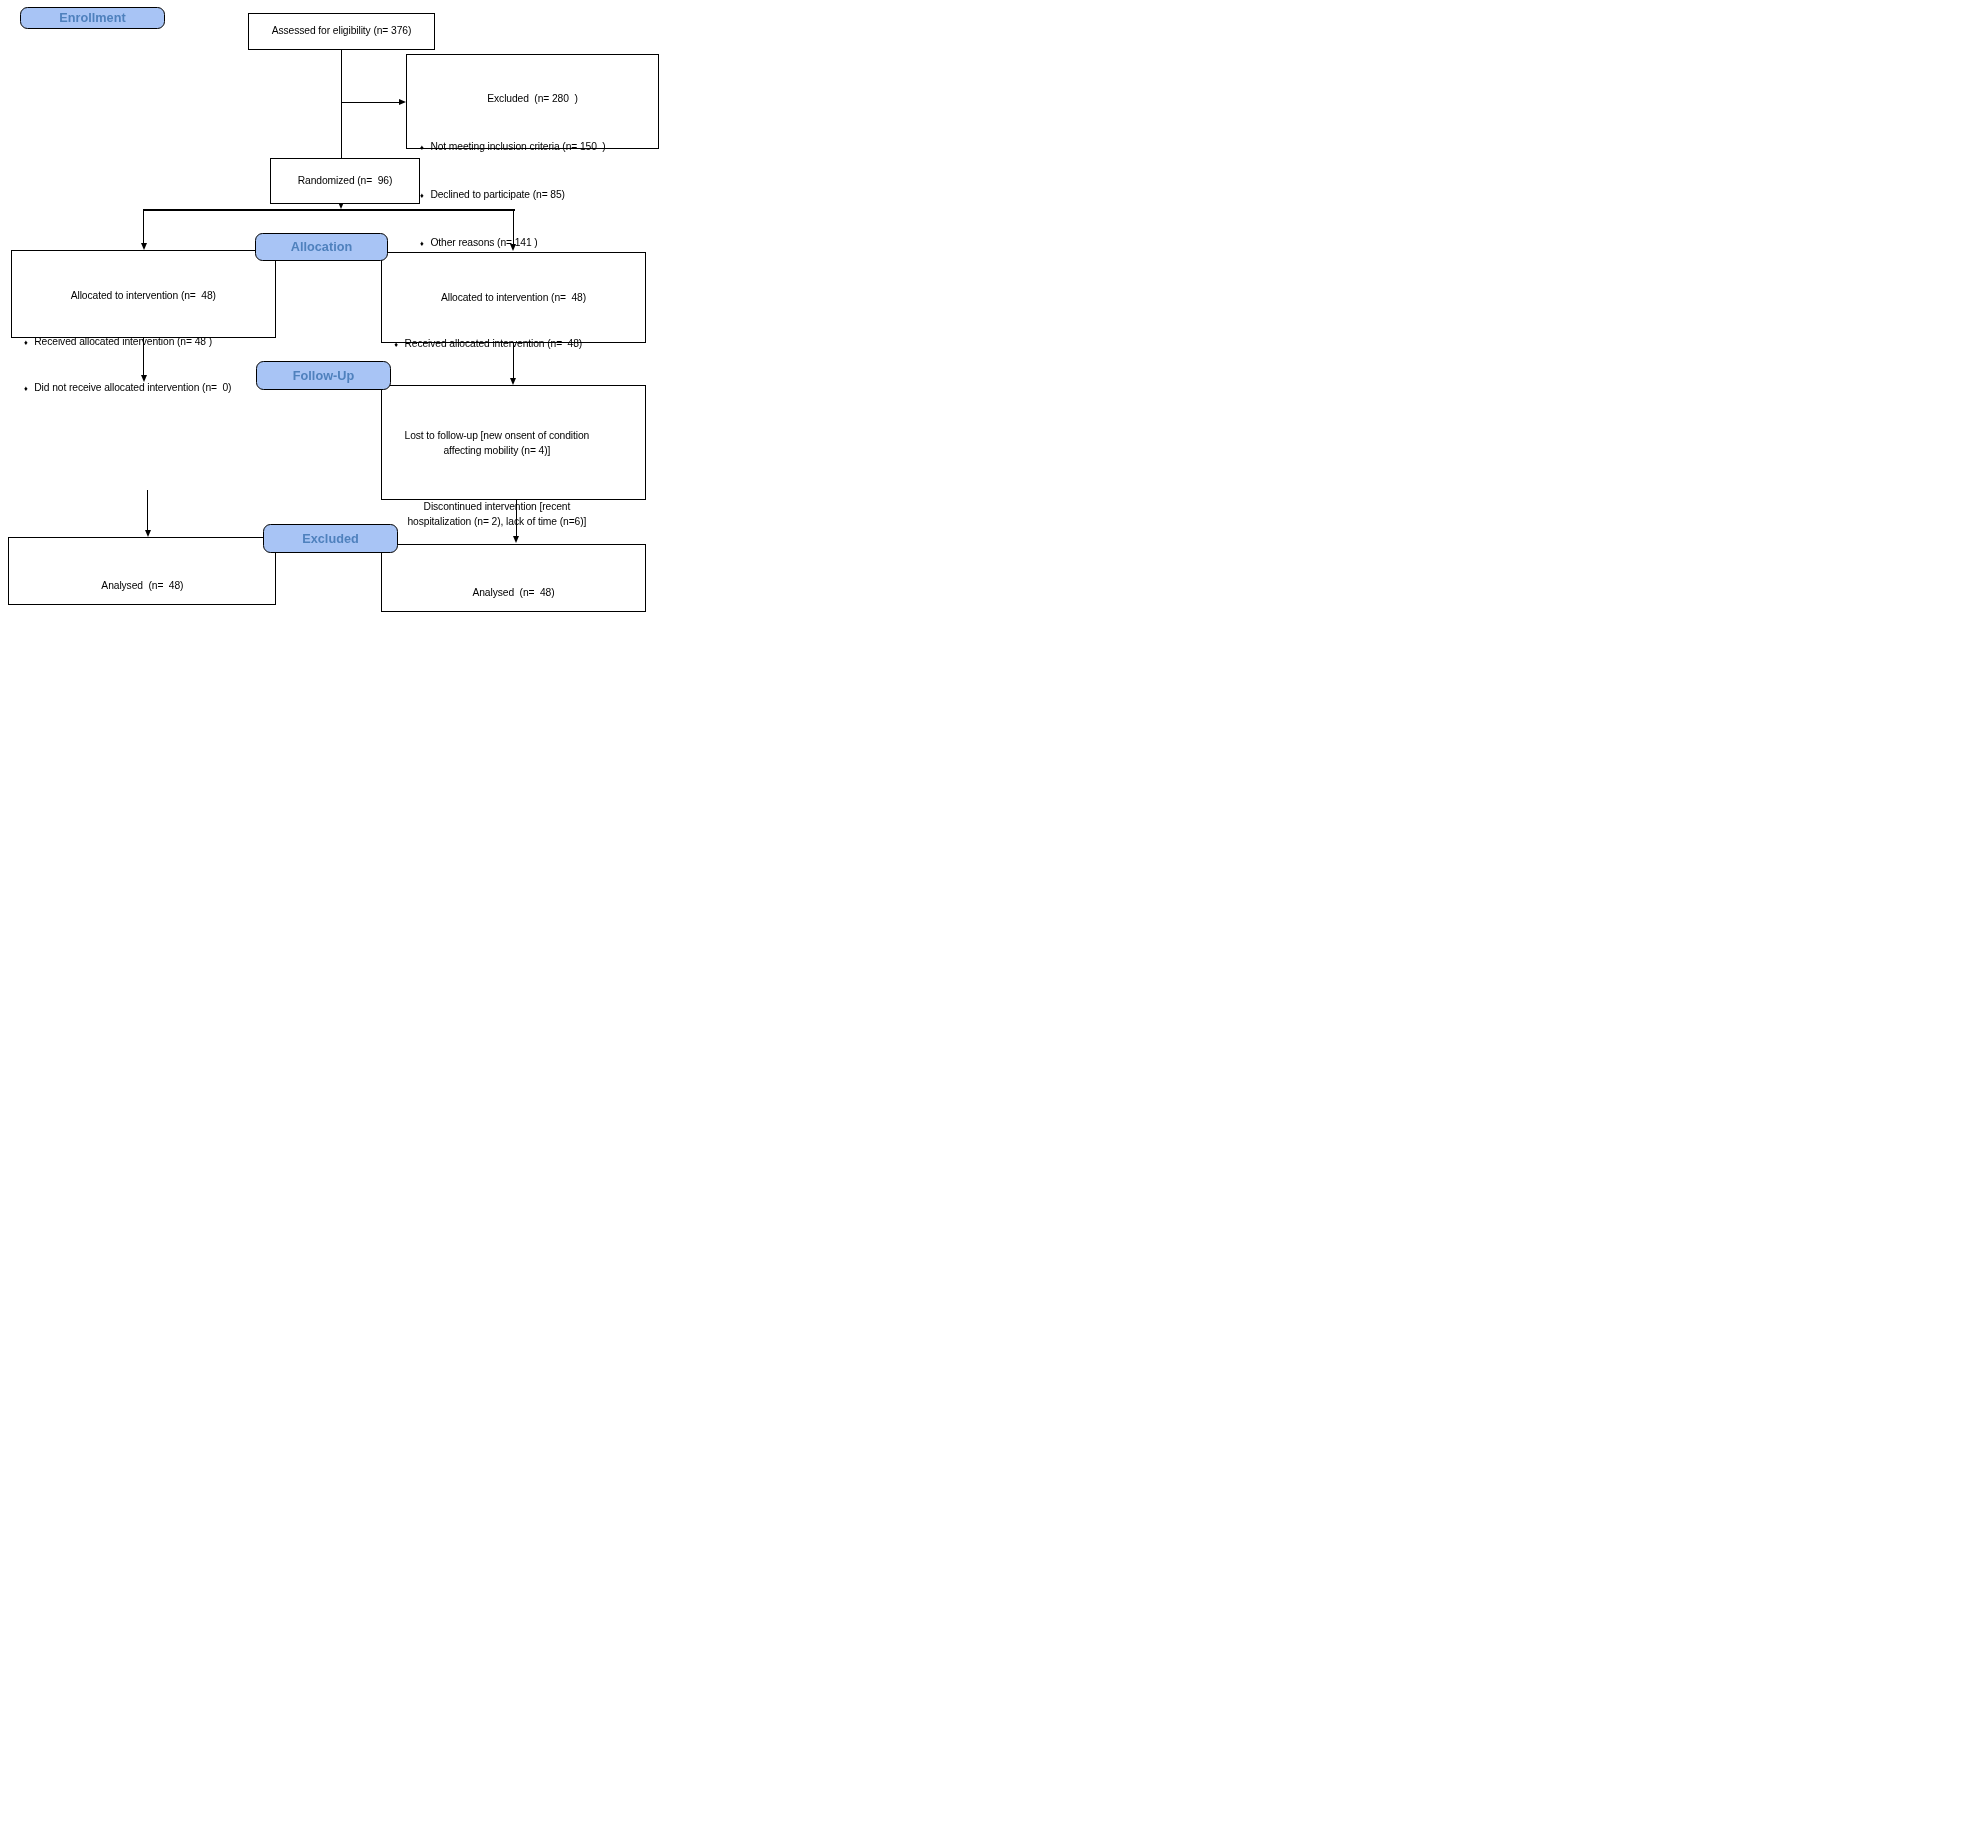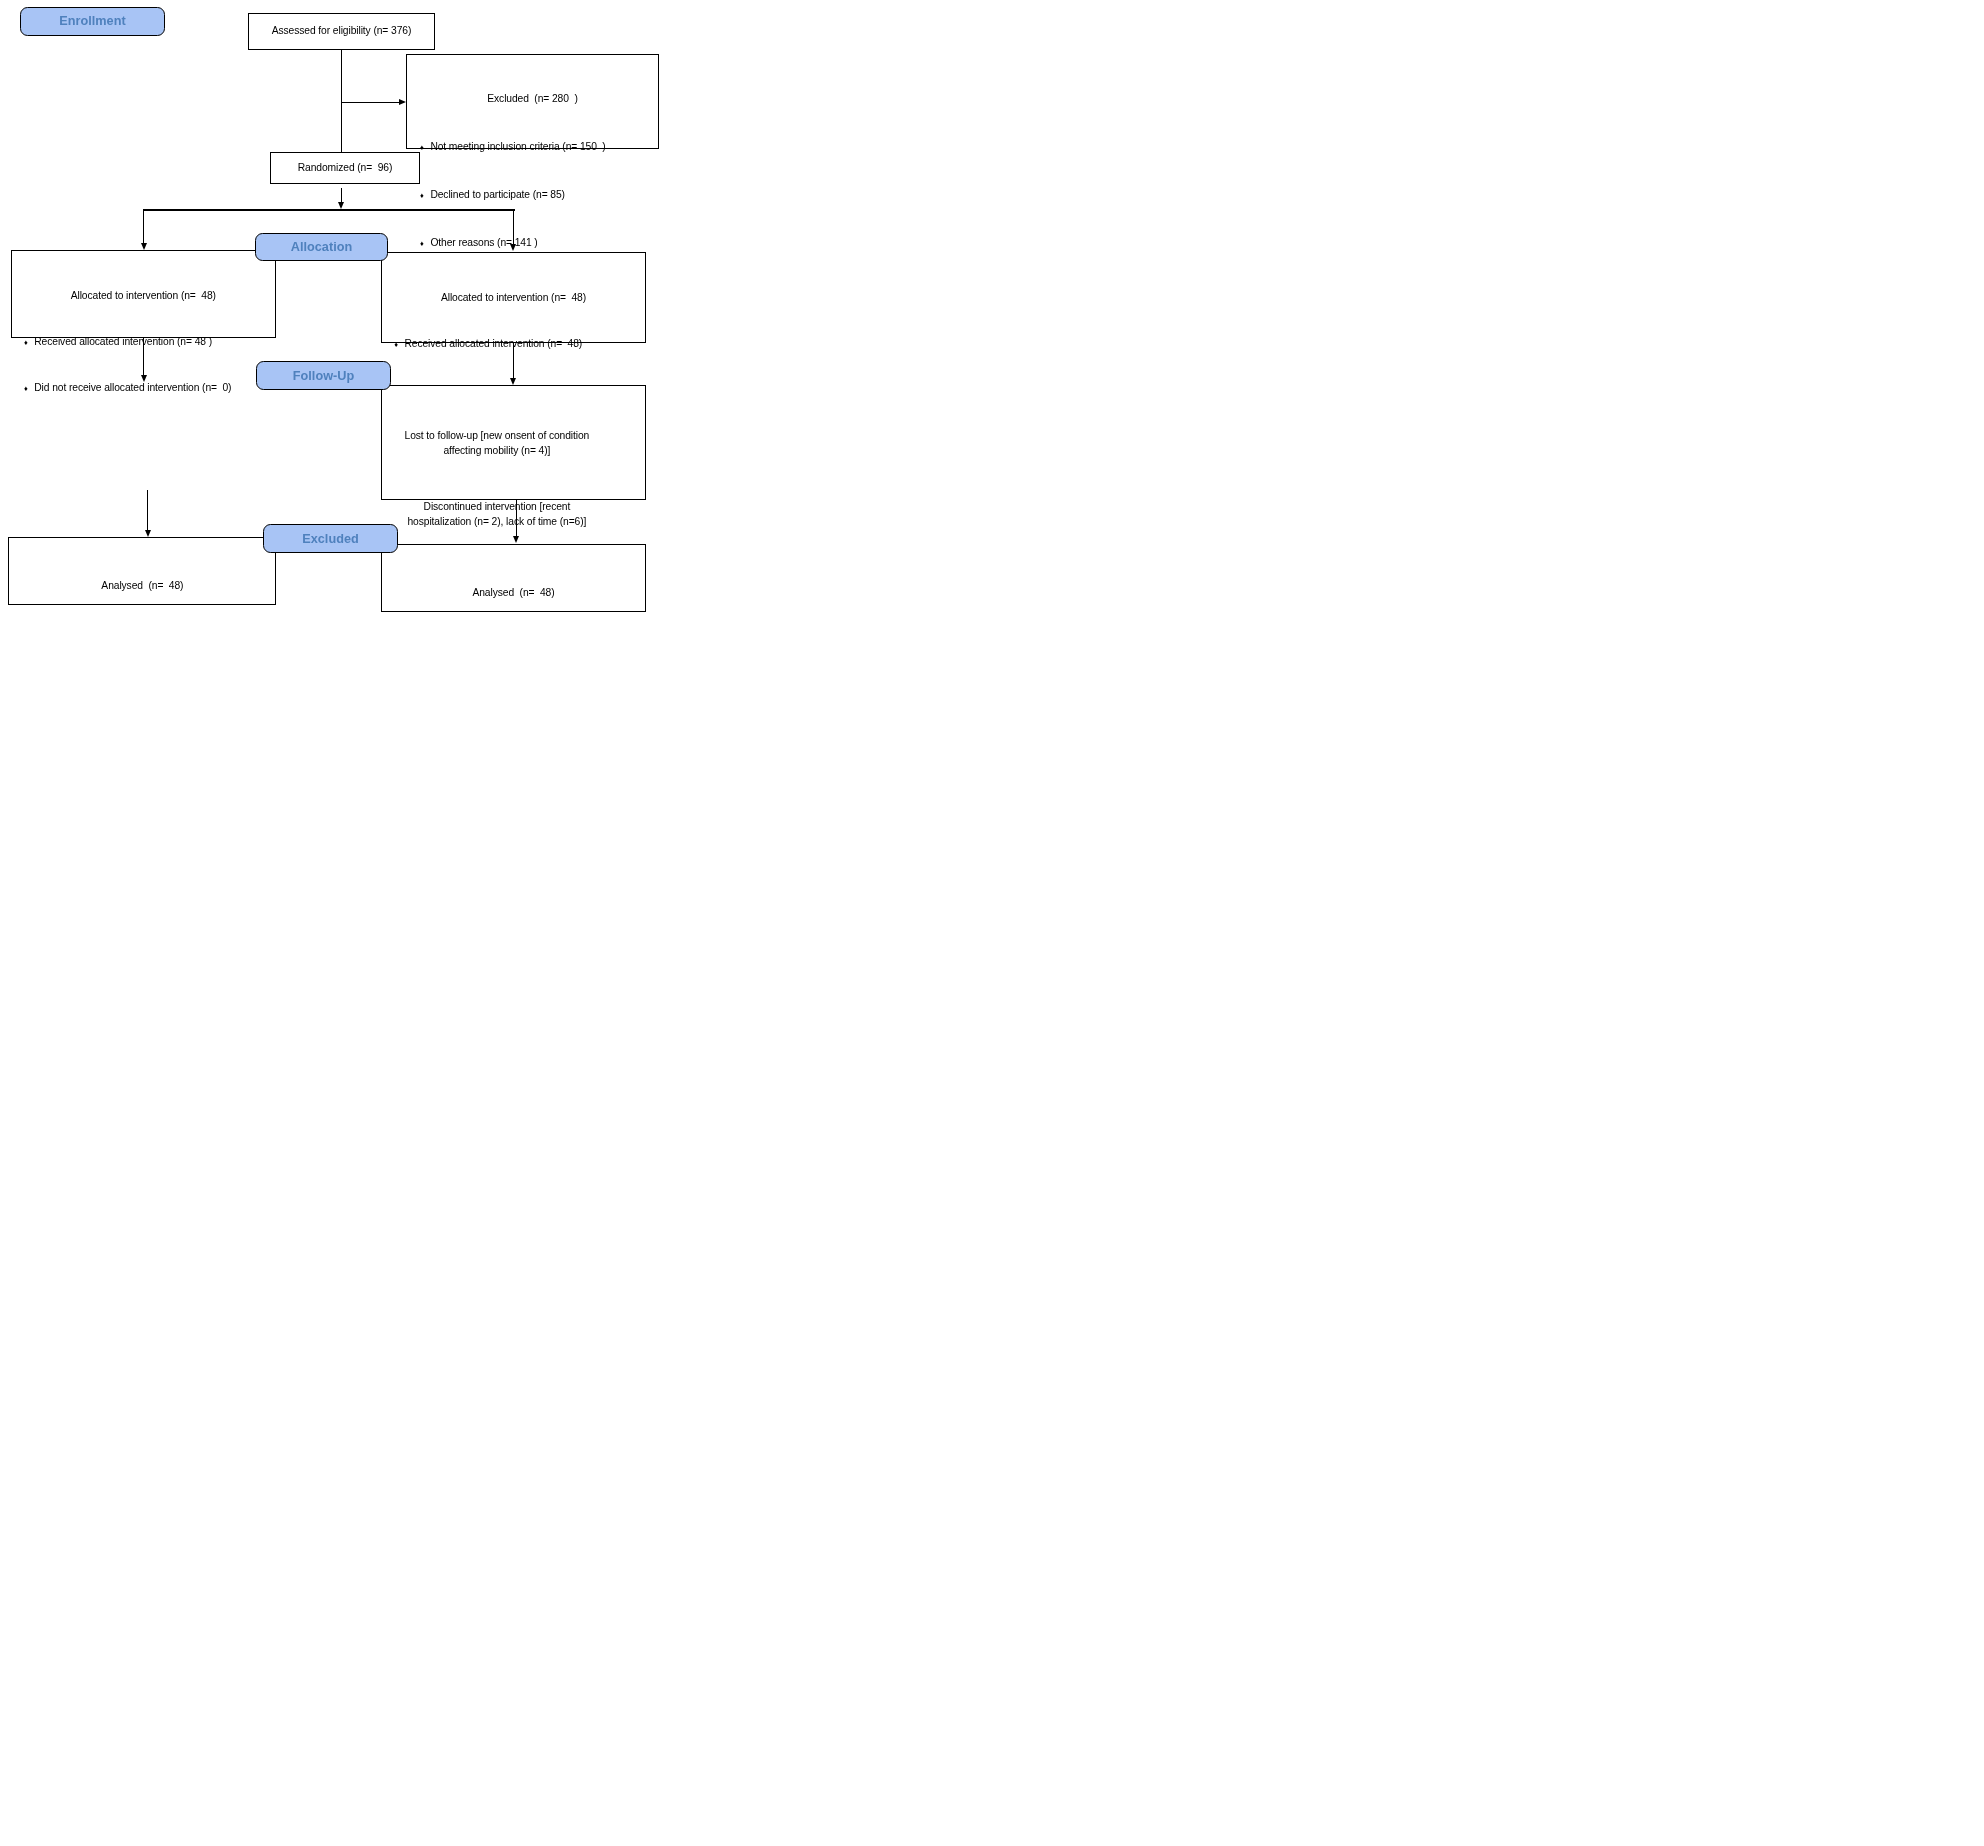--- a/index.html
+++ b/index.html
@@ -63,21 +63,21 @@
     <span>Assessed for eligibility (n= 376)</span>
   </div>
 
   <div class="wbox" style="left:406px;top:54px;width:253px;height:95px;padding:9.4px 10.3px">
     <div class="t">Excluded  (n= 280  )</div>
     <div class="bl"><span class="dia">♦</span><span>Not meeting inclusion criteria (n= 150  )</span></div>
     <div class="bl"><span class="dia">♦</span><span>Declined to participate (n= 85)</span></div>
     <div class="bl"><span class="dia">♦</span><span>Other reasons (n= 141 )</span></div>
   </div>
 
-  <div class="wbox center" style="left:270px;top:152px;width:150px;height:32px">
+  <div class="wbox center" style="left:270px;top:158px;width:150px;height:46px">
     <span>Randomized (n=  96)</span>
   </div>
 
   <div class="wbox alloc" style="left:10.8px;top:250px;width:265px;height:88px;padding:10.3px 9.4px">
     <div class="t">Allocated to intervention (n=  48)</div>
     <div class="bl"><span class="dia">♦</span><span>Received allocated intervention (n= 48 )</span></div>
     <div class="bl"><span class="dia">♦</span><span>Did not receive allocated intervention (n=  0)</span></div>
   </div>
 
   <div class="wbox alloc" style="left:381px;top:252px;width:265px;height:91px;padding:10.3px 9.4px">
@@ -95,19 +95,19 @@
   <div class="wbox an" style="left:8.4px;top:537px;width:268px;height:68px;padding:13px 9.4px">
     <div class="t">Analysed  (n=  48)</div>
     <div class="bl"><span class="dia">♦</span><span>Excluded from analysis (n= 0 )</span></div>
   </div>
 
   <div class="wbox an" style="left:381px;top:544px;width:265px;height:68px;padding:13px 9.4px">
     <div class="t">Analysed  (n=  48)</div>
     <div class="bl"><span class="dia">♦</span><span>Excluded from analysis (n=  0)</span></div>
   </div>
 
-  <div class="stage" style="left:20px;top:6.6px;width:145px;height:29px">Enrollment</div>
+  <div class="stage" style="left:20px;top:6.6px;width:145px;height:22px">Enrollment</div>
   <div class="stage" style="left:255px;top:233px;width:133px;height:28px">Allocation</div>
   <div class="stage" style="left:256px;top:361px;width:135px;height:29px">Follow-Up</div>
   <div class="stage" style="left:263px;top:524px;width:135px;height:29px">Excluded</div>
 
 </div>
 
 
 </body></html>

